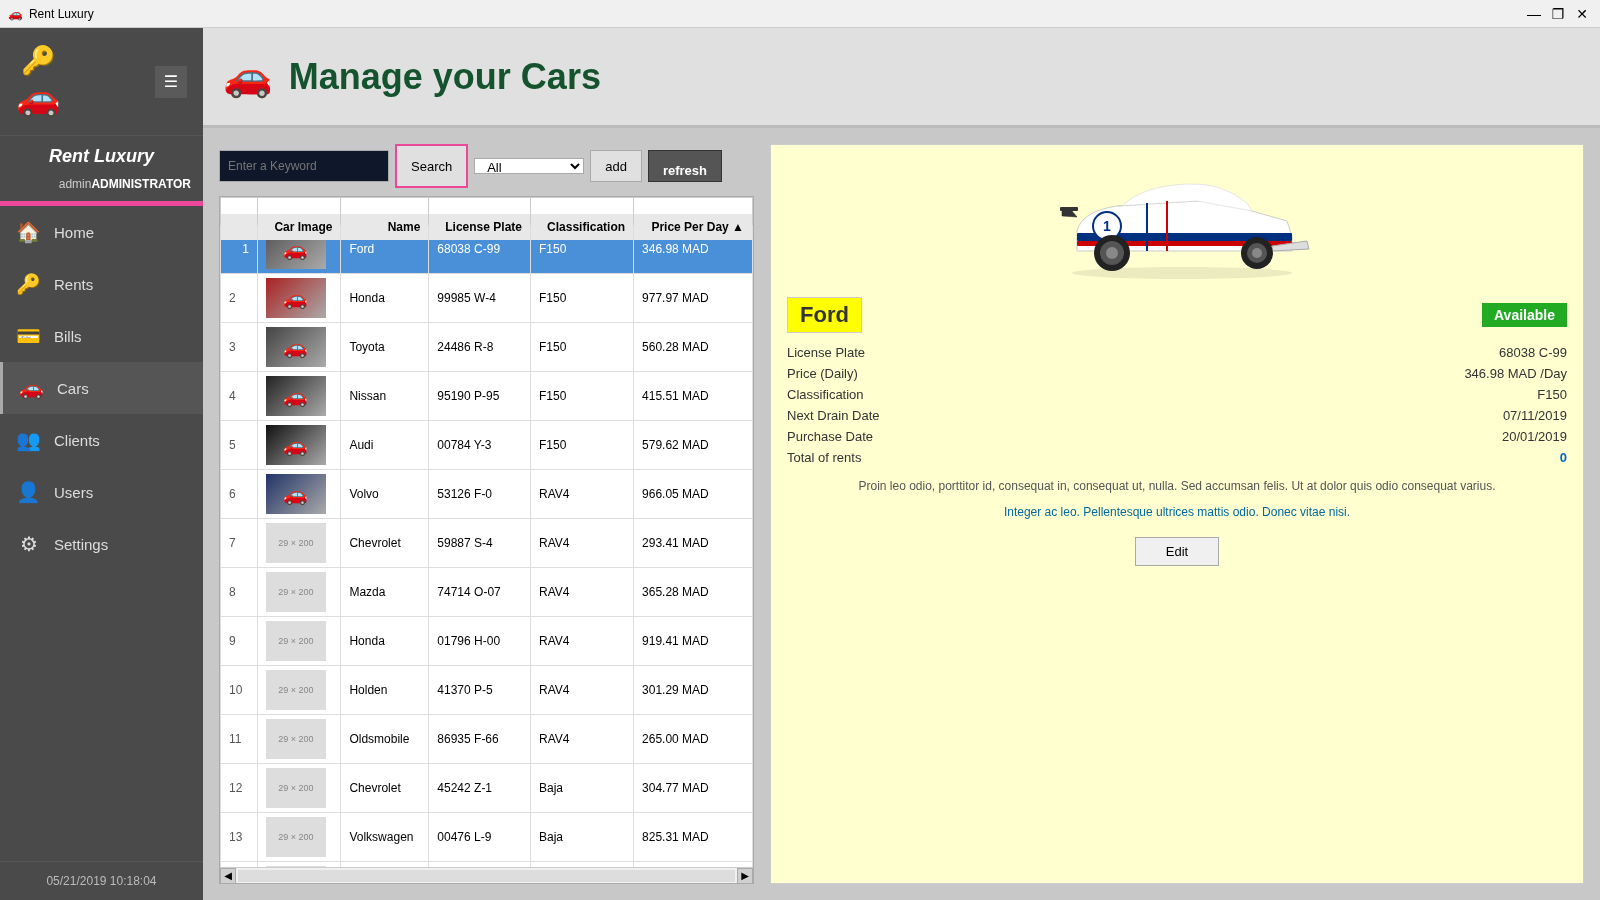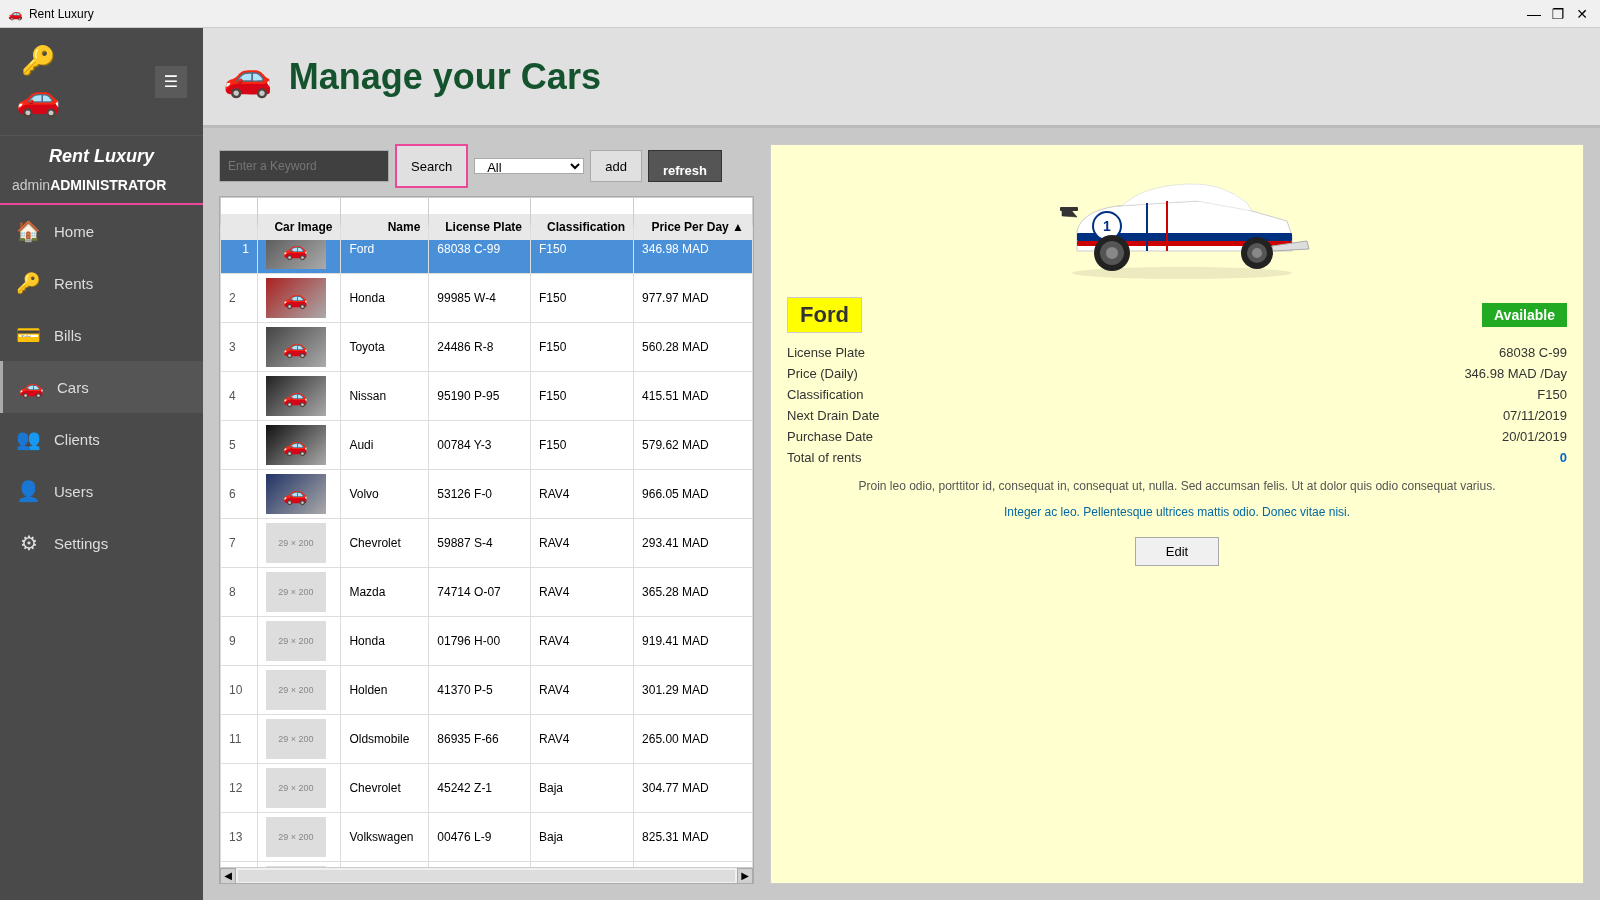--- a/index.html
+++ b/index.html
@@ -74,25 +74,25 @@
     .sidebar-title {
       text-align: center;
       font-style: italic;
       font-size: 18px;
       font-weight: bold;
       padding: 10px 0 6px;
       color: #fff;
     }
     .sidebar-user {
       display: flex;
-      justify-content: flex-start;
+      justify-content: flex-end;
       padding: 4px 12px 10px;
-      font-size: 14px;
+      font-size: 12px;
       color: #ccc;
-      border-bottom: 2px solid #ec4899;
+      border-bottom: 5px solid #ec4899;
     }
     .sidebar-user .role { font-weight: bold; color: #fff; text-transform: uppercase; }
     .sidebar-nav { flex: 1; display: flex; flex-direction: column; }
     .nav-item {
       display: flex;
       align-items: center;
       gap: 12px;
       padding: 14px 16px;
       cursor: pointer;
       color: #ddd;
@@ -160,21 +160,21 @@
     .toolbar {
       display: flex;
       align-items: center;
       gap: 6px;
     }
     .keyword-input {
       width: 170px;
       height: 32px;
       padding: 4px 8px;
       border: 1px solid #aaa;
-      background: #404040;
+      background: #0f172a;
       font-size: 12px;
       color: #999;
     }
     .search-btn {
       height: 44px;
       padding: 0 14px;
       background: #e0e0e0;
       border: 2px solid #ec4899;
       cursor: pointer;
       font-size: 13px;
@@ -417,20 +417,21 @@
   </div>
         <div class="nav-item">
     <span class="nav-icon">👤</span>
     <span class="nav-label">Users</span>
   </div>
         <div class="nav-item">
     <span class="nav-icon">⚙</span>
     <span class="nav-label">Settings</span>
   </div>
       </nav>
+    <div class="sidebar-time">05/21/2019 10:18:04</div>
   </div>
 
   <div class="content-area">
 
     <div class="top-bar">
       <span class="top-bar-icon">🚗</span>
       <span class="top-bar-title">Manage your Cars</span>
     </div>
 
     <div class="main-content">

